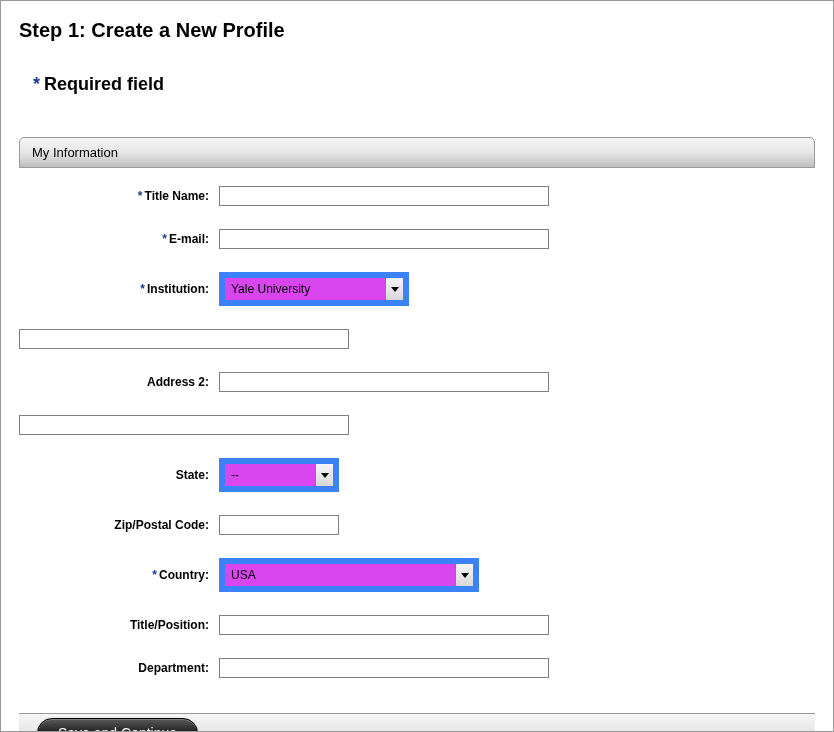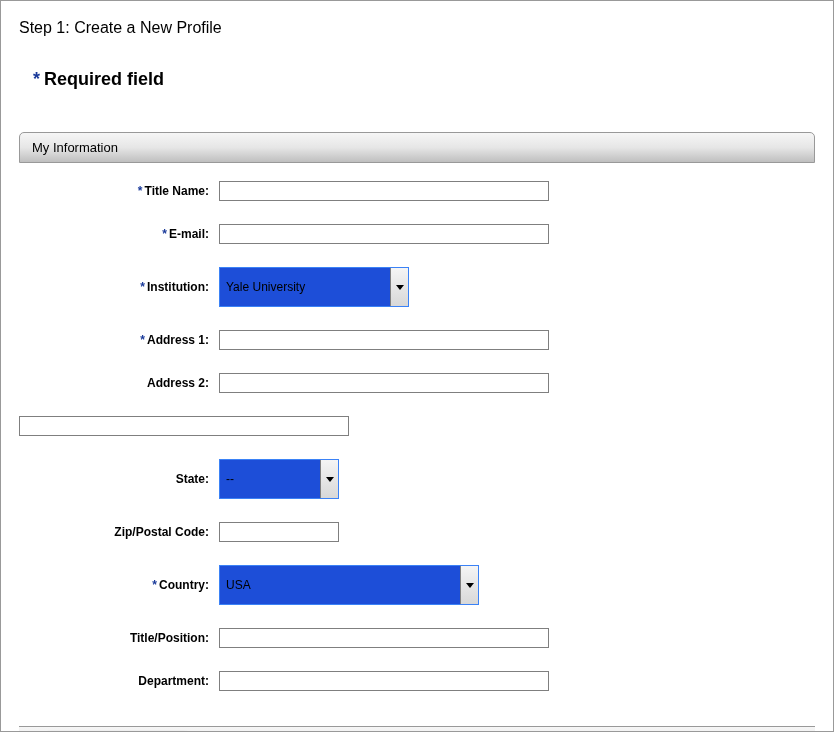--- a/index.html
+++ b/index.html
@@ -12,22 +12,22 @@
       background: #fff;
       width: 834px;
       height: 732px;
       border: 1px solid #999;
       padding: 0;
     }
     .container {
       padding: 18px 18px 0 18px;
     }
     .page-title {
-      font-size: 16px;
-      font-weight: normal;
+      font-size: 20px;
+      font-weight: bold;
       color: #000;
       margin-bottom: 32px;
     }
     .required-legend {
       font-size: 18px;
       font-weight: bold;
       color: #000;
       margin-left: 14px;
       margin-bottom: 42px;
     }
@@ -72,23 +72,23 @@
       height: 20px;
       padding: 1px 4px;
       font-size: 12px;
       font-family: Arial, Helvetica, sans-serif;
     }
     .w330 { width: 330px; }
     .w120 { width: 120px; }
     .select-wrap {
       display: inline-flex;
       align-items: stretch;
-      border: 1px solid #3b82f6;
-      height: 40px;
-      background: #1d4ed8;
+      border: 6px solid #3b82f6;
+      height: 34px;
+      background: #d946ef;
     }
     .select-text {
       padding: 2px 6px;
       font-size: 12px;
       flex: 1;
       display: flex;
       align-items: center;
     }
     .select-arrow {
       width: 18px;
@@ -166,23 +166,20 @@
           <div class="select-arrow">
             <svg viewBox="0 0 8 5">
                 <polygon points="0,0 8,0 4,5" fill="#000"></polygon>
               </svg>
           </div>
         </div>
       </div>
     </div>
 
     <div class="form-row">
-      <div class="label-col">
-        <span class="asterisk">*</span><span>Address 1:</span>
-      </div>
       <div class="input-col">
         <input type="text" class="w330" value="" style="">
       </div>
     </div>
 
     <div class="form-row">
       <div class="label-col">
         <span>Address 2:</span>
       </div>
       <div class="input-col">

